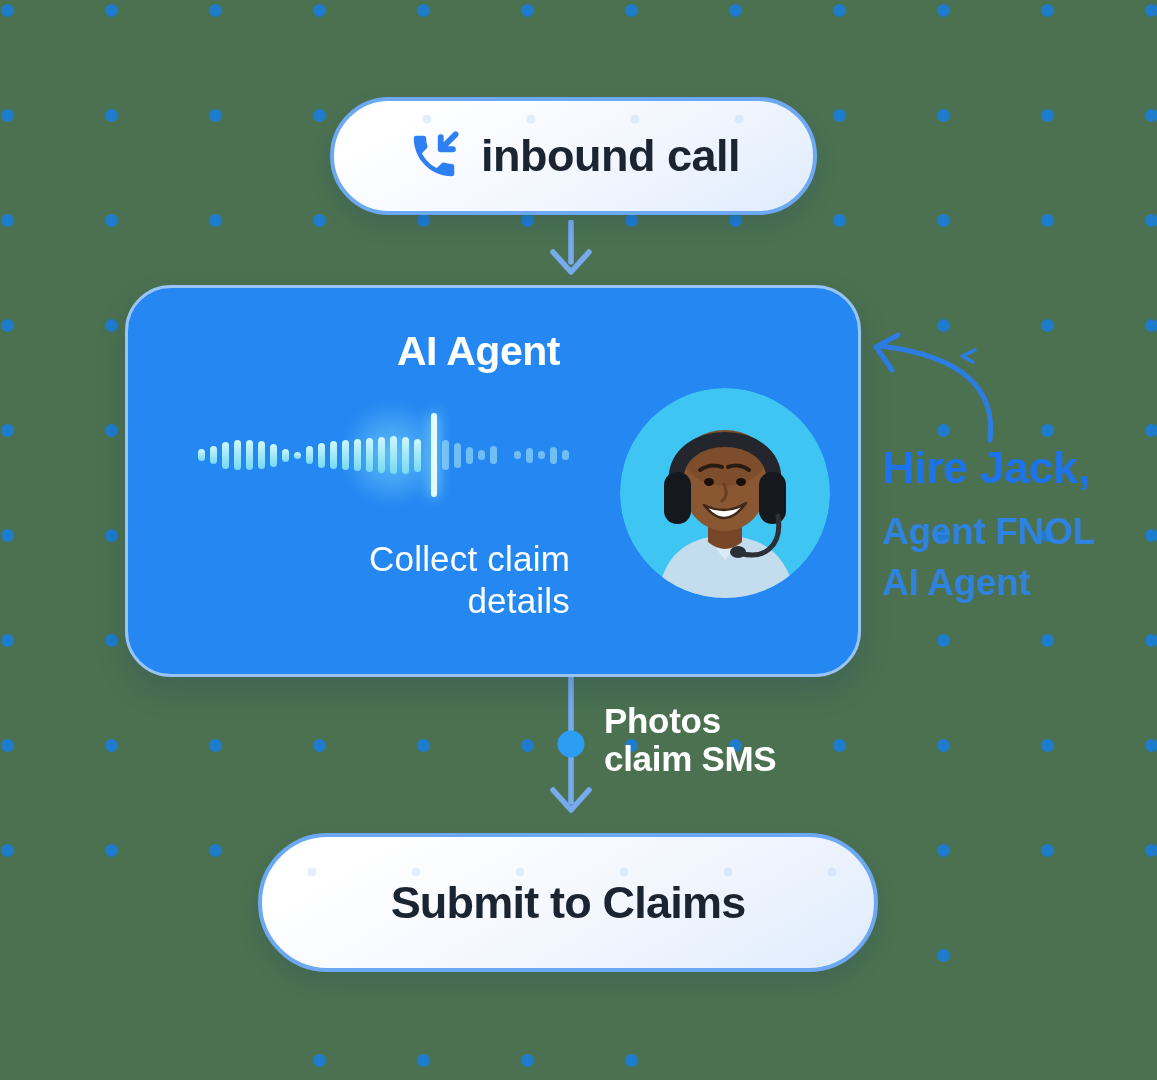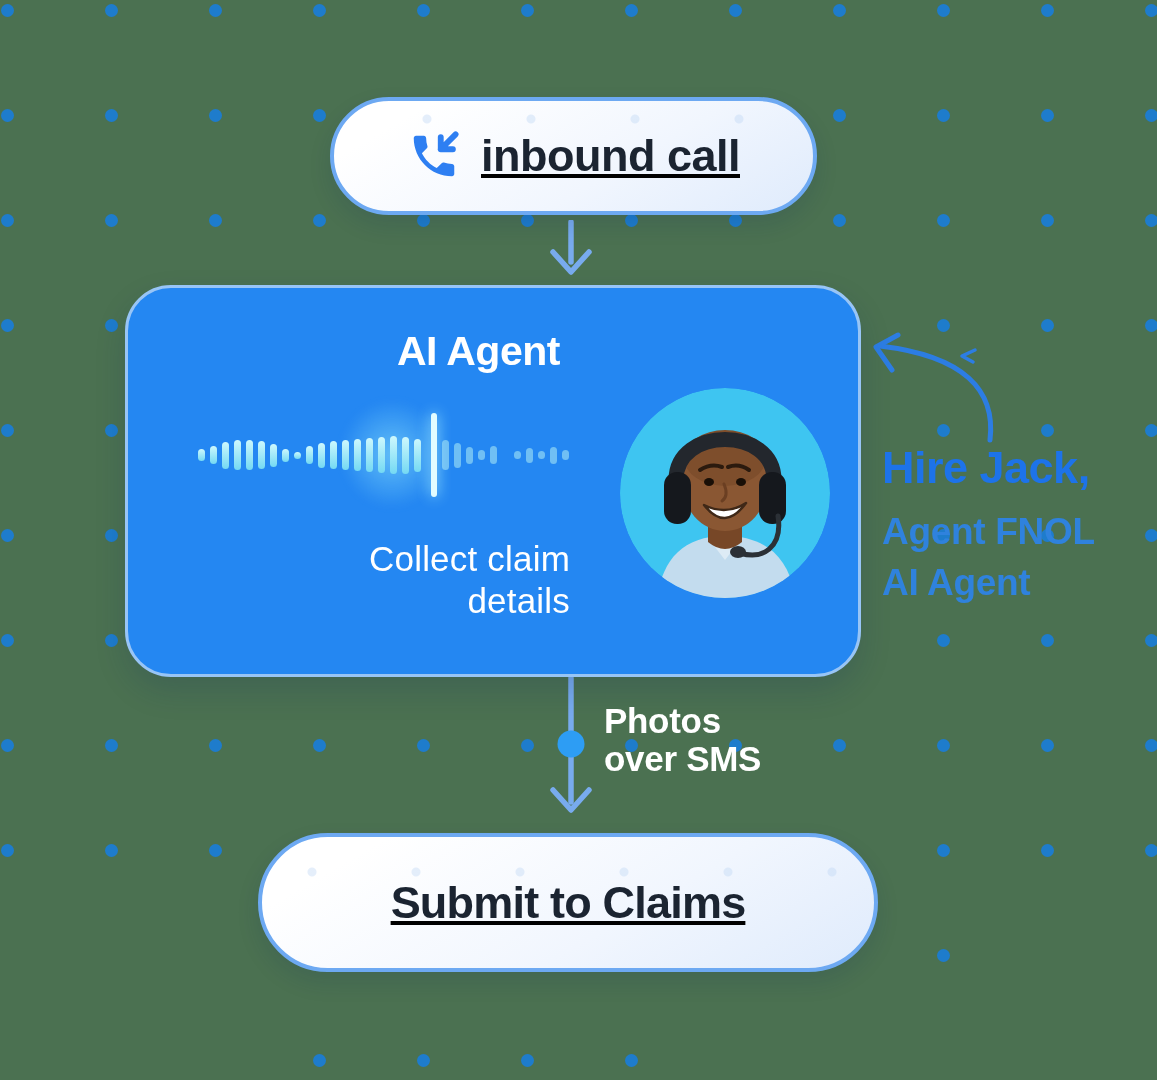--- a/index.html
+++ b/index.html
@@ -9,21 +9,21 @@
   
   .bg-dot{position:absolute;width:13px;height:13px;border-radius:50%;background:#1e7ccc;z-index:1;}
 
   
   .pill{position:absolute;z-index:3;border:4px solid #6da9f2;border-radius:70px;
         background:
           radial-gradient(circle at 93px 18px, rgba(190,214,244,.40) 4px, rgba(0,0,0,0) 5px),
           linear-gradient(150deg,#ffffff 15%,#f1f6fe 60%,#dfebfc 100%);
         background-size:104px 105px,100% 100%;
         box-shadow:0 10px 22px rgba(15,45,95,.14);
-        display:flex;align-items:center;justify-content:center;text-decoration:underline;}
+        display:flex;align-items:center;justify-content:center;}
   .pill-top{left:330px;top:97px;width:487px;height:118px;border-radius:60px;gap:20px;}
   .pill-bottom{left:258px;top:833px;width:620px;height:139px;border-radius:70px;flex-direction:column;}
   .pill-label{font-size:45px;font-weight:800;color:#1b2431;letter-spacing:-.5px;}
   .pill-bottom .pill-label{font-size:45px;line-height:52px;letter-spacing:-.8px;text-align:center;}
 
   
   .card{position:absolute;left:125px;top:285px;width:736px;height:392px;z-index:3;
         background:#2487f2;border:3px solid #98c5f6;border-radius:46px;
         box-shadow:0 14px 30px rgba(15,45,95,.18);}
   .card-title{position:absolute;left:0;top:40px;width:96%;text-align:center;
@@ -294,20 +294,20 @@
   <svg class="conn" style="left:543px;top:676px" width="56" height="148">
     <g fill="none" stroke="#78abee" stroke-width="5.5" stroke-linecap="round" stroke-linejoin="round">
       <path d="M28 2 L28 126"></path>
         <polyline points="10,114 28,134 46,114"></polyline>
     </g>
     <circle cx="28" cy="68" r="13.5" fill="#2d9df4"></circle>
   </svg>
 
   <div class="sms-note">
     <div>Photos</div>
-    <div>over SMS</div>
+    <div>claim SMS</div>
   </div>
 
   <div class="pill pill-bottom" style="background-position:61px 17px,0 0;">
     <span class="pill-label">Submit to Claims</span>
   </div>
 
 </div>
 
 </body></html>

